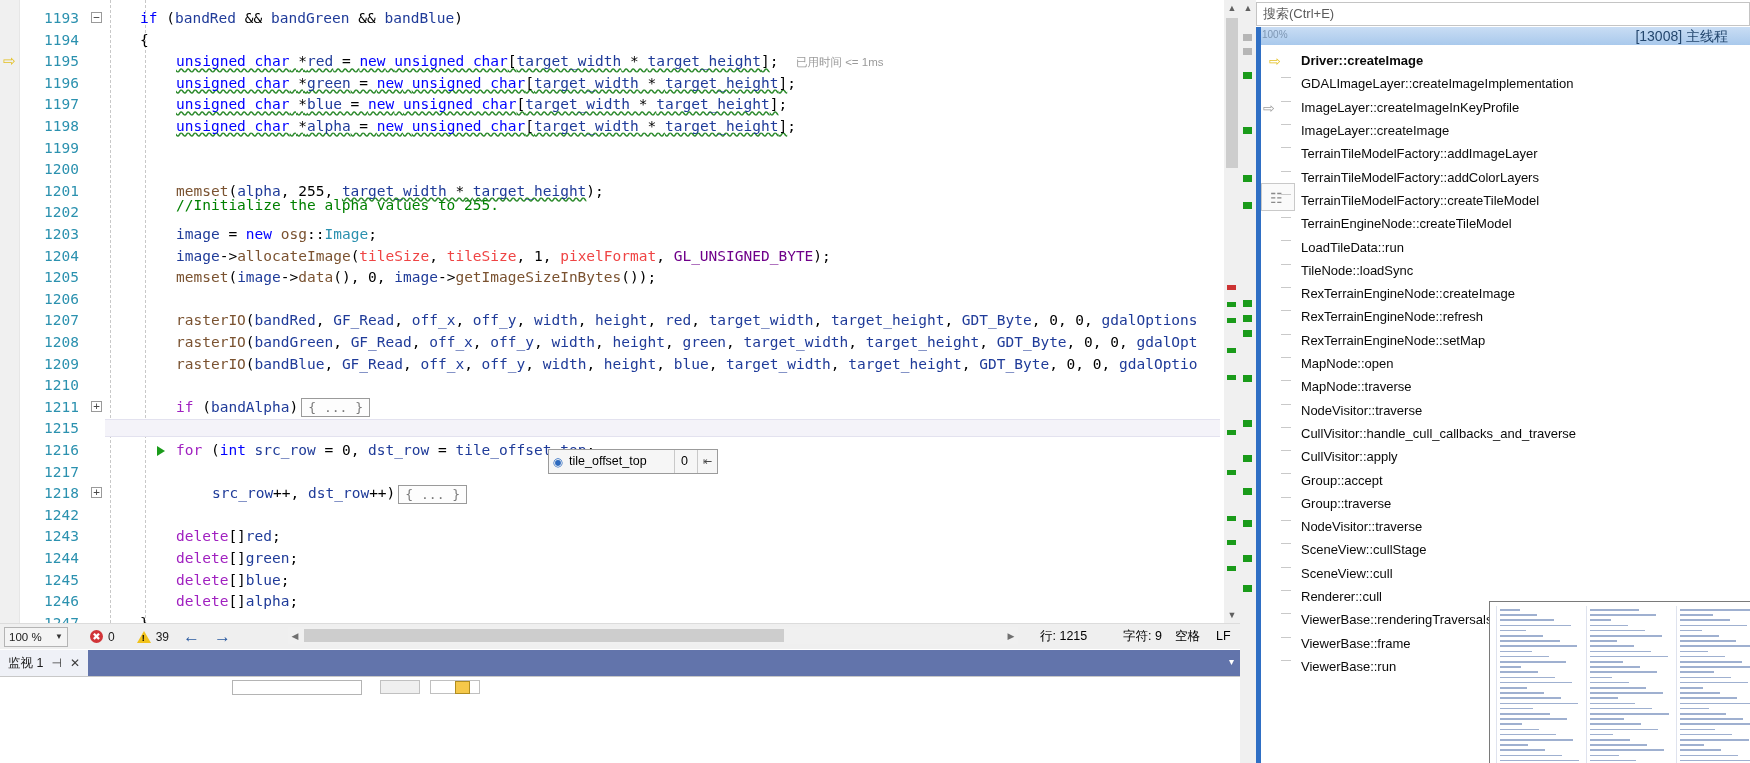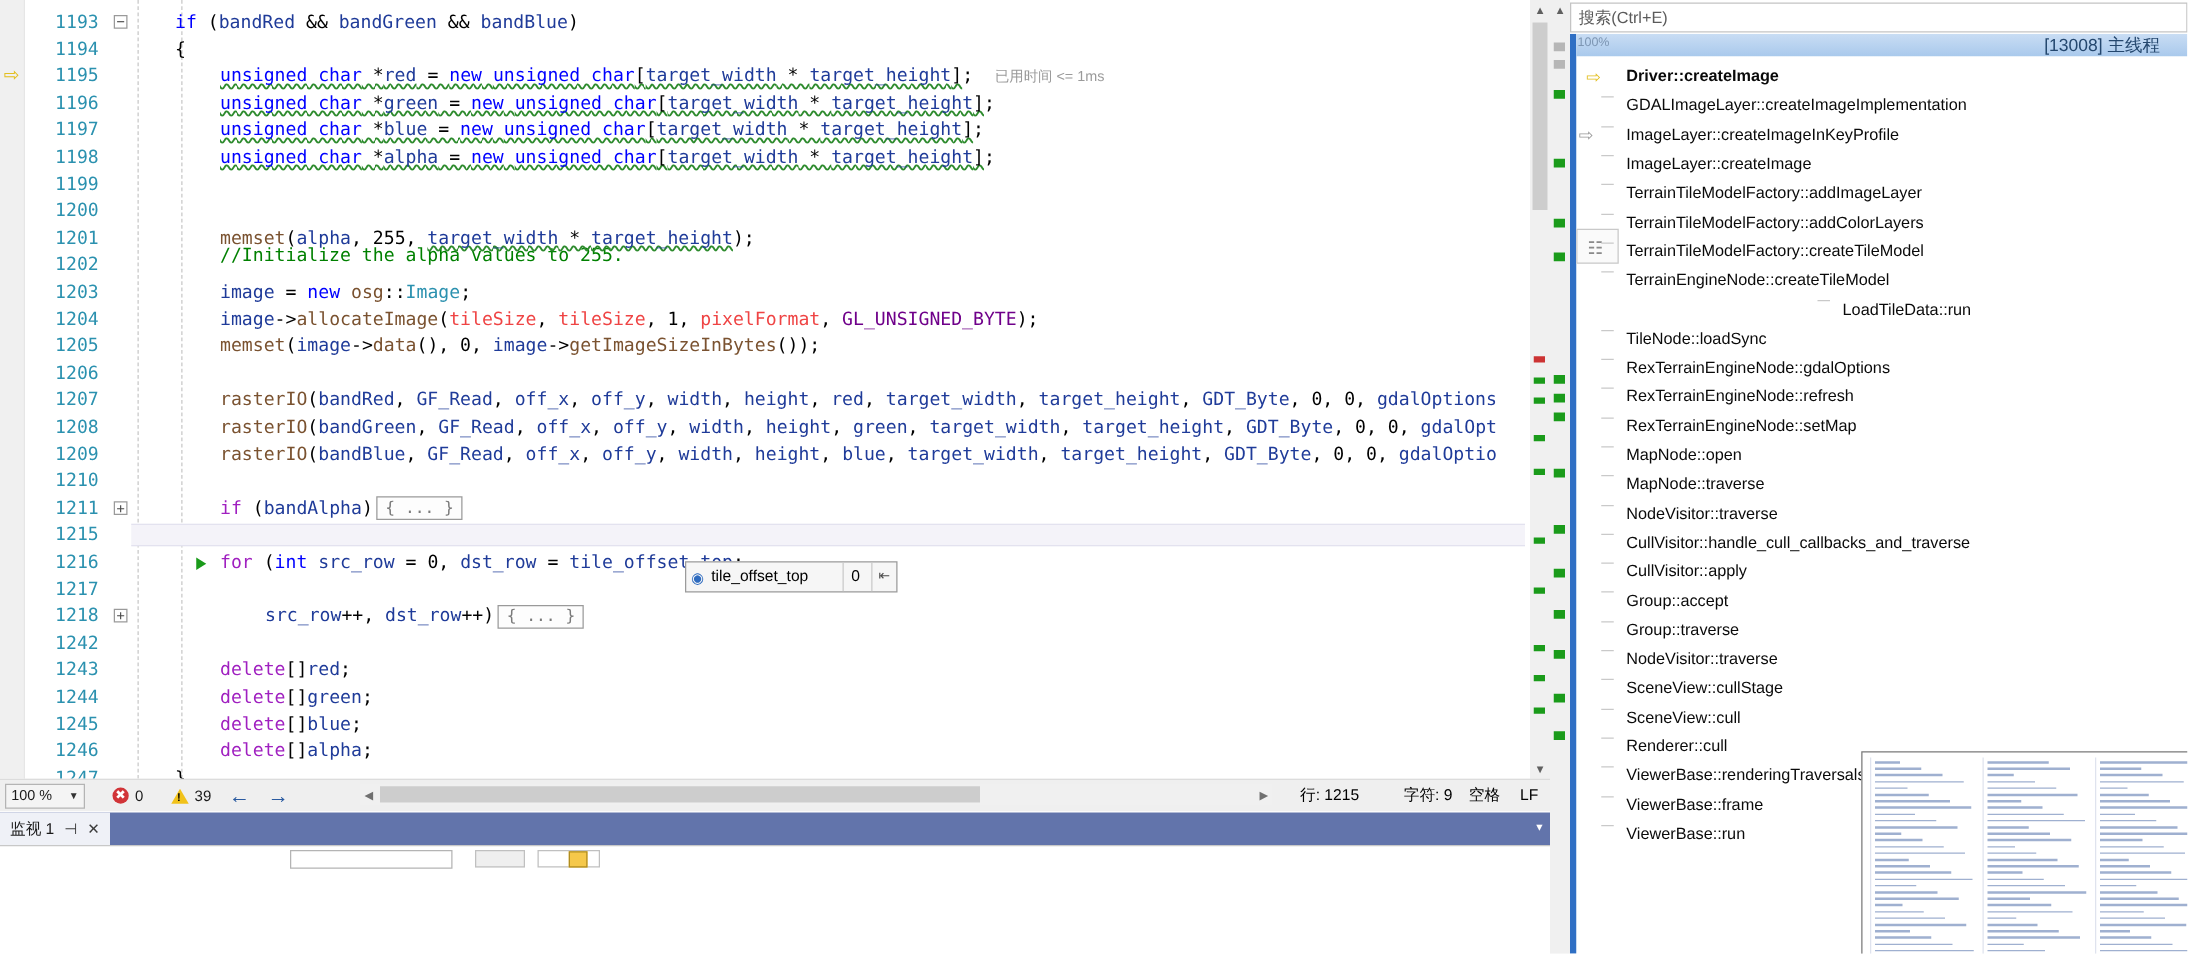--- a/index.html
+++ b/index.html
@@ -489,37 +489,37 @@
               <span class="tick"></span>
             </div>
             <span class="lbl">TerrainTileModelFactory::createTileModel</span>
           </div>
           <div class="cs-row" style="top: 185.1px;">
             <div class="gutter">
               <span class="tick"></span>
             </div>
             <span class="lbl">TerrainEngineNode::createTileModel</span>
           </div>
-          <div class="cs-row" style="top: 208.4px; justify-content: center;">
+          <div class="cs-row" style="top: 208.4px;">
             <div class="gutter">
               <span class="tick"></span>
             </div>
             <span class="lbl">LoadTileData::run</span>
           </div>
           <div class="cs-row" style="top: 231.7px;">
             <div class="gutter">
               <span class="tick"></span>
             </div>
             <span class="lbl">TileNode::loadSync</span>
           </div>
           <div class="cs-row" style="top: 255px;">
             <div class="gutter">
               <span class="tick"></span>
             </div>
-            <span class="lbl">RexTerrainEngineNode::gdalOptions</span>
+            <span class="lbl">RexTerrainEngineNode::createImage</span>
           </div>
           <div class="cs-row" style="top: 278.3px;">
             <div class="gutter">
               <span class="tick"></span>
             </div>
             <span class="lbl">RexTerrainEngineNode::refresh</span>
           </div>
           <div class="cs-row" style="top: 301.6px;">
             <div class="gutter">
               <span class="tick"></span>

